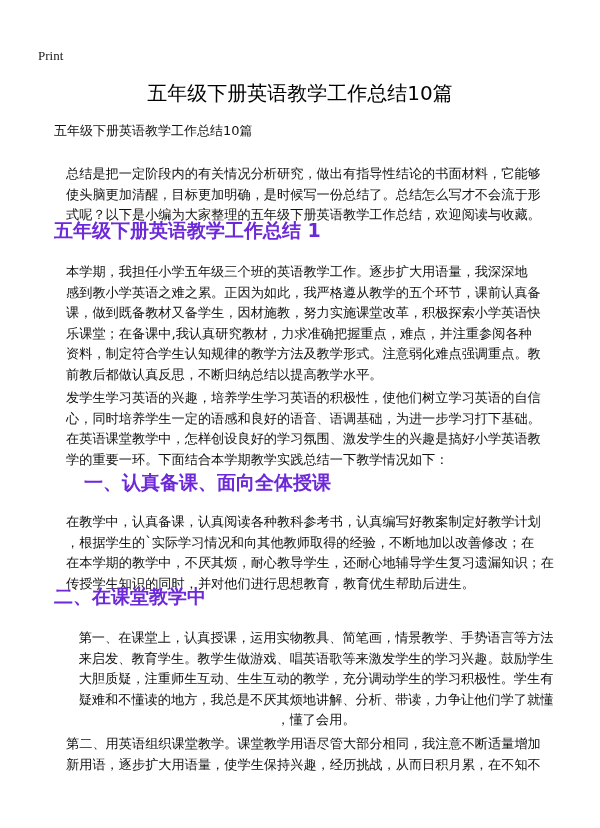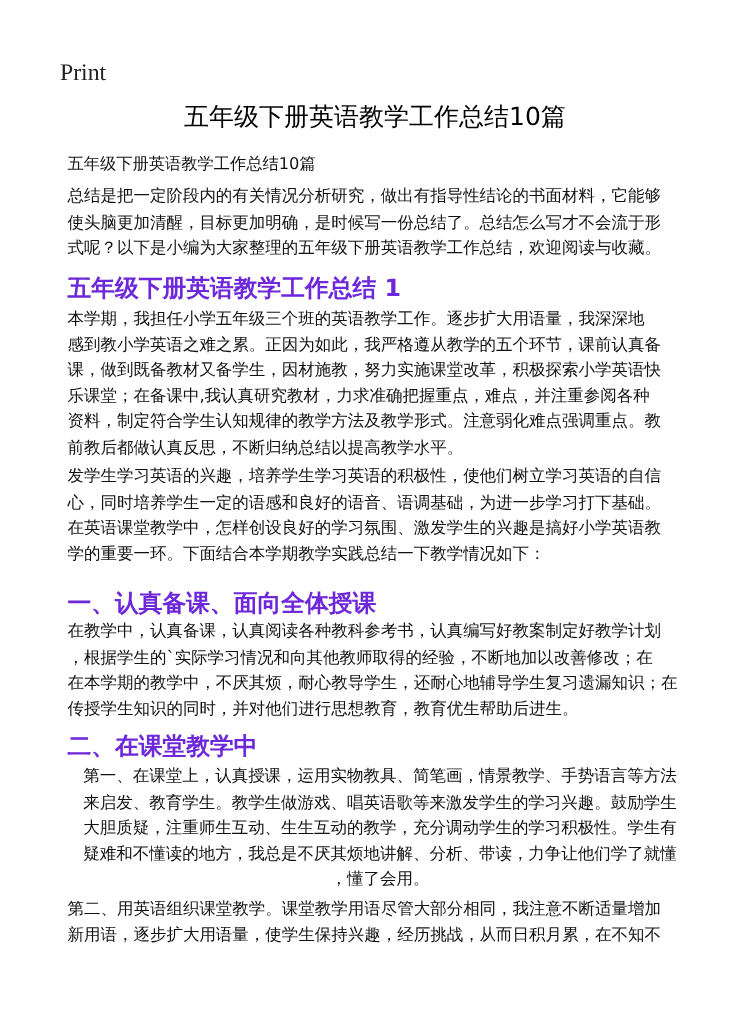--- a/index.html
+++ b/index.html
@@ -1,20 +1,20 @@
 <!DOCTYPE html>
 <html><head>
 <meta charset="utf-8">
 <style>
   html, body { margin: 0; padding: 0; background: #ffffff; }
   body { width: 600px; height: 828px; overflow: hidden; position: relative; color: #111; }
-  .print { position: absolute; left: 48px; top: 48px; font-family: "Liberation Serif", serif; font-size: 19px; color: #222; }
+  .print { position: absolute; left: 38px; top: 48px; font-family: "Liberation Serif", serif; font-size: 13px; color: #222; }
   .title { position: absolute; left: 0; width: 600px; top: 80px; text-align: center; font-family: "DejaVu Sans", sans-serif; font-size: 20px; color: #000; }
   .subtitle { position: absolute; left: 54px; top: 122px; font-family: "DejaVu Sans", sans-serif; font-size: 13px; color: #111; }
-  .block { position: absolute; left: 54px; width: 500px; font-family: "DejaVu Sans", sans-serif; font-size: 13.2px; line-height: 20.5px; color: #111; }
+  .block { position: absolute; left: 66px; width: 500px; font-family: "DejaVu Sans", sans-serif; font-size: 13.2px; line-height: 20.5px; color: #111; margin-top: 16px; }
   .para p { margin: 0; white-space: nowrap; }
   .heading { position: absolute; left: 54px; font-family: "DejaVu Sans", sans-serif; font-weight: bold; font-size: 19px; color: #6d28d9; }
 </style>
 </head>
 <body>
 
 <div class="print">Print</div>
 <h1 class="title" style="margin:0;font-weight:normal;">五年级下册英语教学工作总结10篇</h1>
 <div class="subtitle">五年级下册英语教学工作总结10篇</div>
 
@@ -35,21 +35,21 @@
   <p>前教后都做认真反思，不断归纳总结以提高教学水平。</p>
 </div>
 
 <div class="block para" style="top:372px;">
   <p>发学生学习英语的兴趣，培养学生学习英语的积极性，使他们树立学习英语的自信</p>
   <p>心，同时培养学生一定的语感和良好的语音、语调基础，为进一步学习打下基础。</p>
   <p>在英语课堂教学中，怎样创设良好的学习氛围、激发学生的兴趣是搞好小学英语教</p>
   <p>学的重要一环。下面结合本学期教学实践总结一下教学情况如下：</p>
 </div>
 
-<div class="heading" style="top:470px;">一、认真备课、面向全体授课</div>
+<div class="heading" style="top:470px;margin-left:30px;">一、认真备课、面向全体授课</div>
 
 <div class="block para" style="top:496px;">
   <p>在教学中，认真备课，认真阅读各种教科参考书，认真编写好教案制定好教学计划</p>
   <p>，根据学生的`实际学习情况和向其他教师取得的经验，不断地加以改善修改；在</p>
   <p>在本学期的教学中，不厌其烦，耐心教导学生，还耐心地辅导学生复习遗漏知识；在</p>
   <p>传授学生知识的同时，并对他们进行思想教育，教育优生帮助后进生。</p>
 </div>
 
 <div class="heading" style="top:584px;">二、在课堂教学中</div>
 

